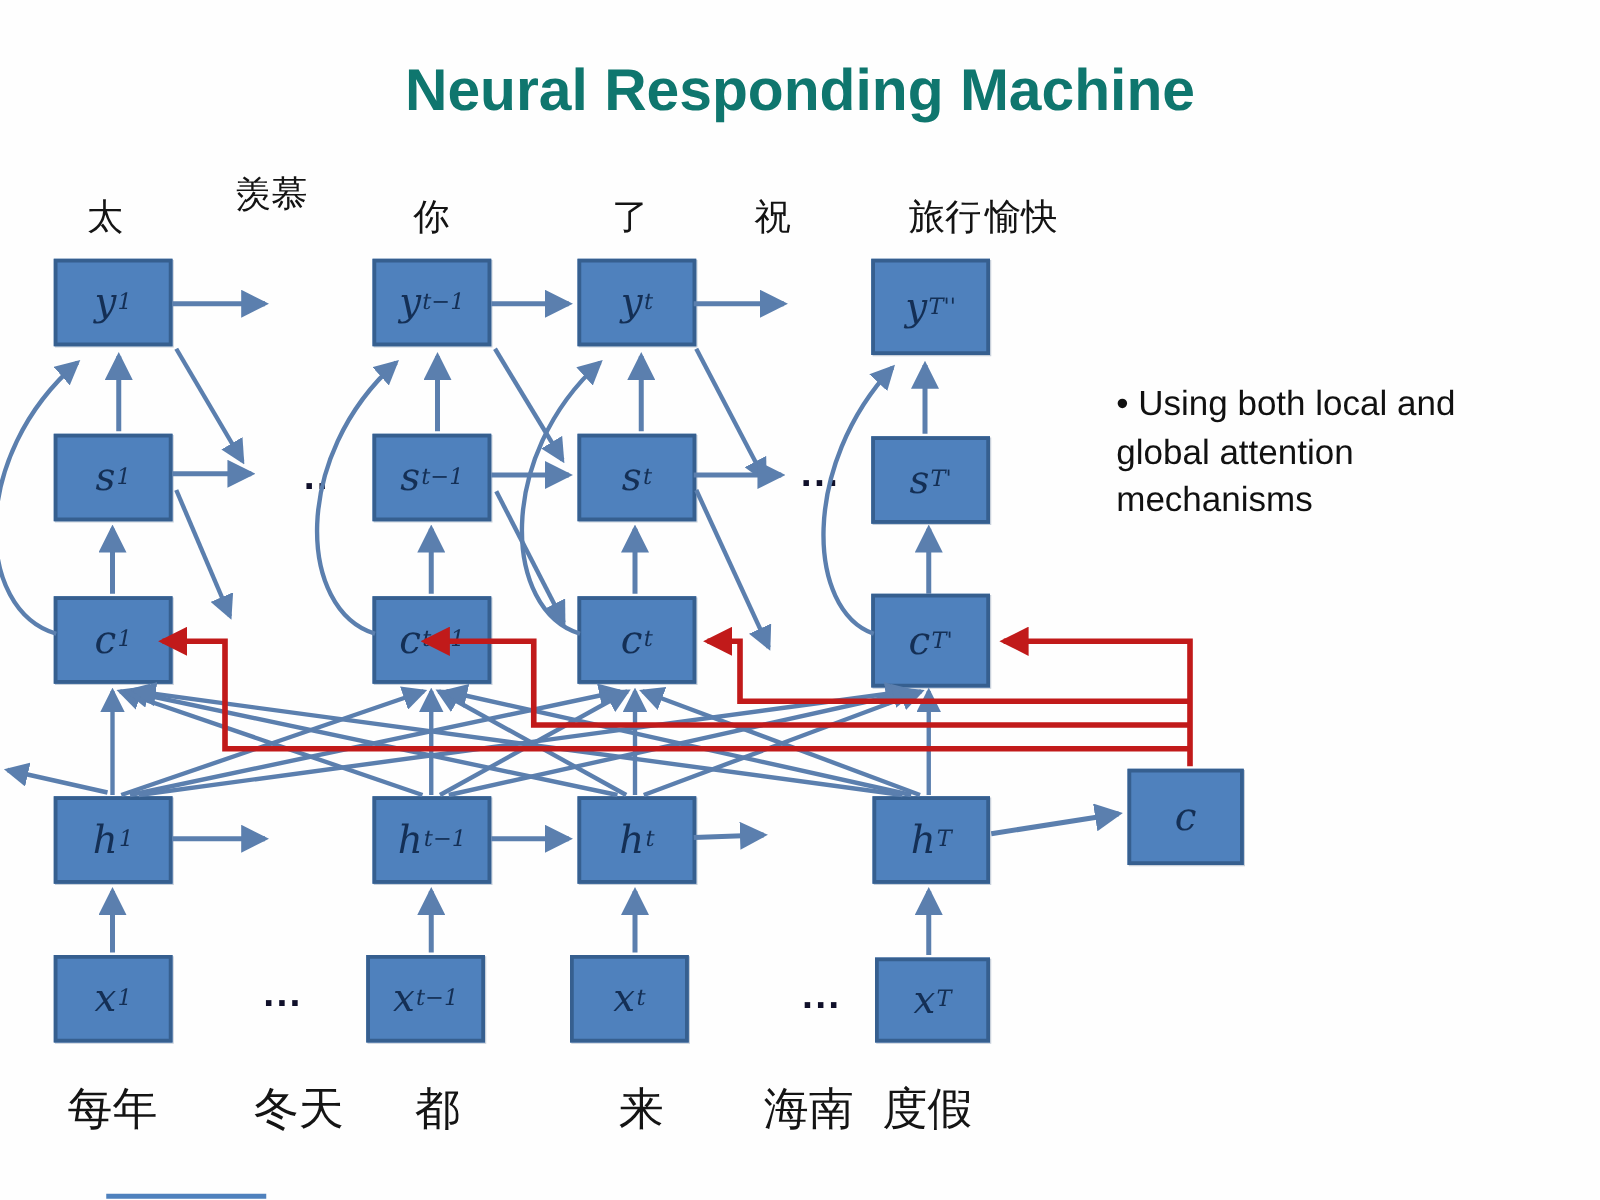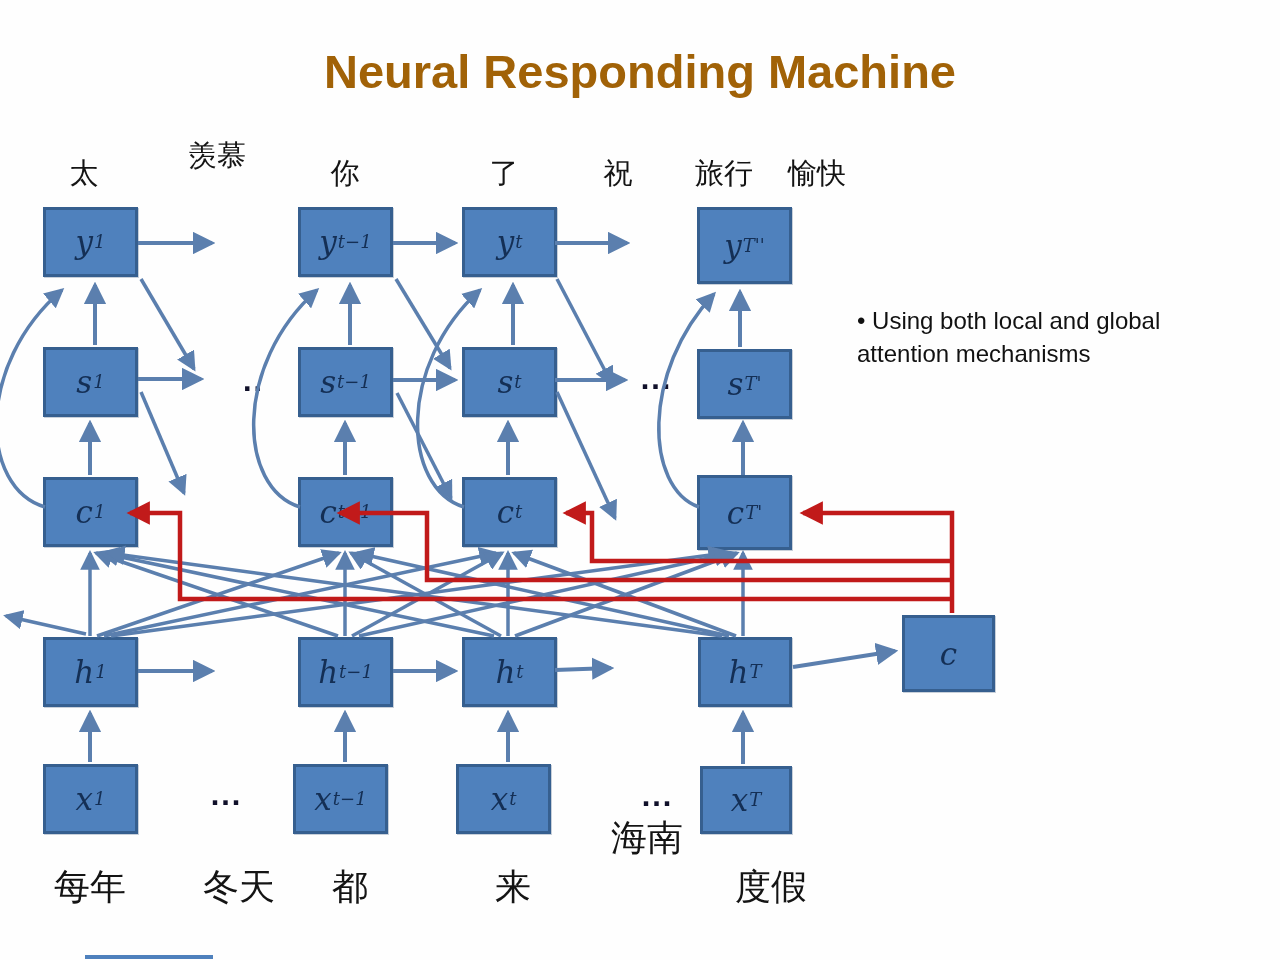--- a/index.html
+++ b/index.html
@@ -8,23 +8,23 @@
     --node-text:#142f55;
     --arrow-blue:#5b7fae;
     --arrow-red:#c11a1a;
     --text-dark:#111111;
   }
   html,body{margin:0;padding:0;background:#ffffff;}
   .slide{position:relative;width:1280px;height:960px;background:#fefefe;overflow:hidden;
          font-family:"Liberation Sans",sans-serif;}
   .title{position:absolute;left:0;right:0;top:44px;text-align:center;
          font-family:"Liberation Sans",sans-serif;font-weight:600;font-size:47px;
-         color:#a16207;}
-  .note{position:absolute;left:857px;top:304px;width:338px;
-        font-size:24px;line-height:1.38;color:var(--text-dark);}
+         color:#0f766e;}
+  .note{position:absolute;left:893px;top:304px;width:338px;
+        font-size:28px;line-height:1.38;color:var(--text-dark);}
   .node{position:absolute;background:var(--node-fill);
         border:3px solid var(--node-border);box-sizing:border-box;
         display:flex;align-items:center;justify-content:center;
         color:var(--node-text);font-family:"DejaVu Serif",serif;font-style:italic;
         box-shadow:1px 1px 0 rgba(40,70,110,.25);}
   .node .m{font-size:31px;}
   .node sub{font-size:18px;font-style:italic;line-height:1;margin-left:1px;}
   .word{position:absolute;transform:translateX(-50%);white-space:nowrap;
         font-family:"DejaVu Serif",serif;font-size:29px;color:#141414;}
   .word.bottom{font-size:36px;}
@@ -47,29 +47,29 @@
 
   <div class="title">Neural Responding Machine</div>
 
   <div class="note">• Using both local and global attention mechanisms</div>
 
   <span class="word" style="left:84px;top:154px">太</span>
   <span class="word" style="left:217px;top:136px">羡慕</span>
   <span class="word" style="left:345px;top:154px">你</span>
   <span class="word" style="left:504px;top:154px">了</span>
   <span class="word" style="left:618px;top:154px">祝</span>
-  <span class="word" style="left:724px;top:154px">旅行</span>
+  <span class="word" style="left:756px;top:154px">旅行</span>
   <span class="word" style="left:817px;top:154px">愉快</span>
 
   <span class="word bottom" style="left:90px;top:863px">每年</span>
   <span class="word bottom" style="left:239px;top:863px">冬天</span>
   <span class="word bottom" style="left:350px;top:863px">都</span>
   <span class="word bottom" style="left:513px;top:863px">来</span>
-  <span class="word bottom" style="left:647px;top:814px">海南</span>
-  <span class="word bottom" style="left:771px;top:863px">度假</span>
+  <span class="word bottom" style="left:647px;top:863px">海南</span>
+  <span class="word bottom" style="left:742px;top:863px">度假</span>
 
   <span class="dots" style="left:253px;top:368px">..</span>
   <span class="dots" style="left:656px;top:366px">...</span>
   <span class="dots" style="left:226px;top:782px">...</span>
   <span class="dots" style="left:657px;top:783px">...</span>
 
   <div class="node" style="left:43px;top:207px;width:95px;height:70px">
       <span class="m">y</span>
       <sub>1</sub>
     </div>

